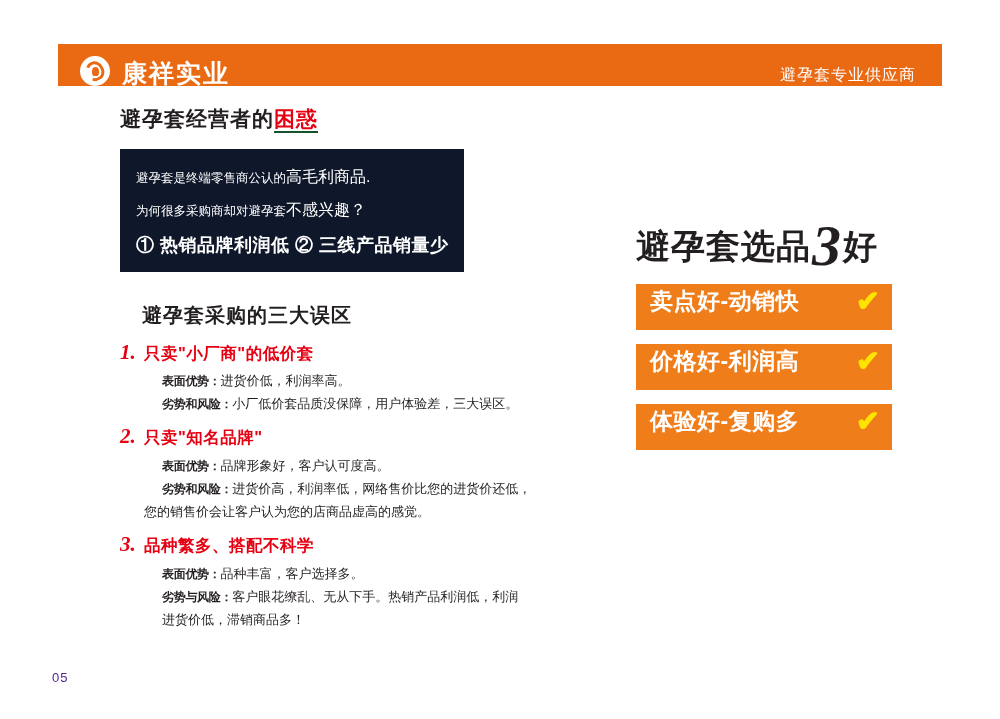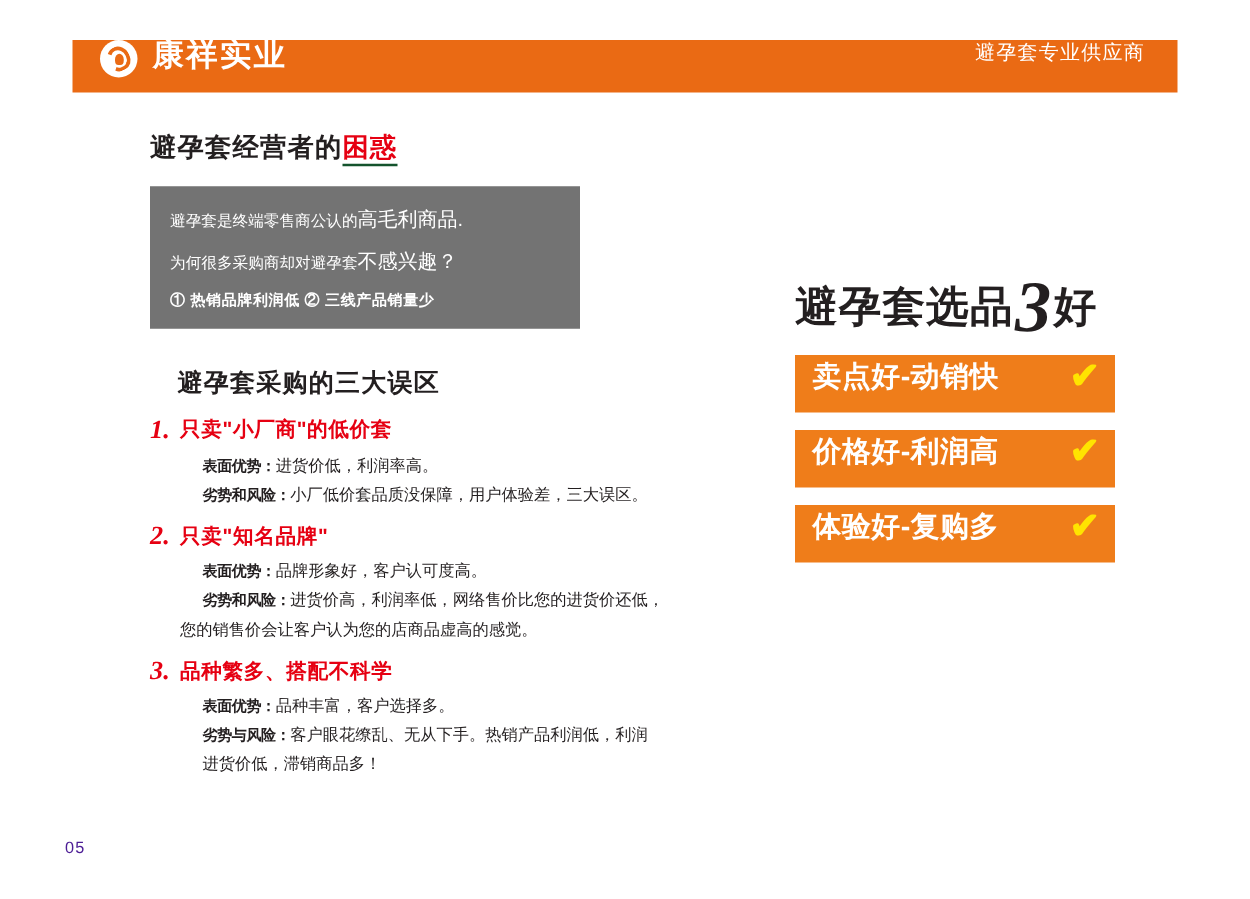--- a/index.html
+++ b/index.html
@@ -19,26 +19,26 @@
     left: 0; top: 0;
     width: 1000px;
     height: 719px;
     background: #ffffff;
   }
 
   
   .header {
     position: absolute;
     left: 58px;
-    top: 32px;
+    top: 44px;
     width: 884px;
     height: 42px;
     background: #ea6a14;
     display: flex;
-    align-items: flex-start;
+    align-items: flex-end;
   }
   .logo-mark {
     width: 30px;
     height: 30px;
     margin-left: 22px;
     border-radius: 50%;
     background: #ffffff;
     position: relative;
     flex: none;
   }
@@ -94,34 +94,34 @@
   }
   .sec-title .hl {
     color: #e60012;
     border-bottom: 2px solid #14532d;
     padding-bottom: 1px;
   }
 
   .orange-box {
     margin-top: 17px;
     width: 344px;
-    background: #737373;
+    background: #0f172a;
     color: #ffffff;
     padding: 16px 16px 14px 16px;
     box-sizing: border-box;
   }
   .ob-line {
     line-height: 1.45;
     margin-bottom: 10px;
     white-space: nowrap;
   }
   .ob-line:last-child { margin-bottom: 0; }
   .ob-sm { font-size: 12.5px; }
   .ob-lg { font-size: 16px; }
-  .ob-bold { font-size: 12px; font-weight: bold; letter-spacing: 0.5px; }
+  .ob-bold { font-size: 18px; font-weight: bold; letter-spacing: 0.5px; }
 
   .sec-title-2 {
     margin-top: 30px;
     margin-left: 22px;
     font-size: 20px;
     font-weight: bold;
     color: #231f20;
     letter-spacing: 1px;
     white-space: nowrap;
   }

